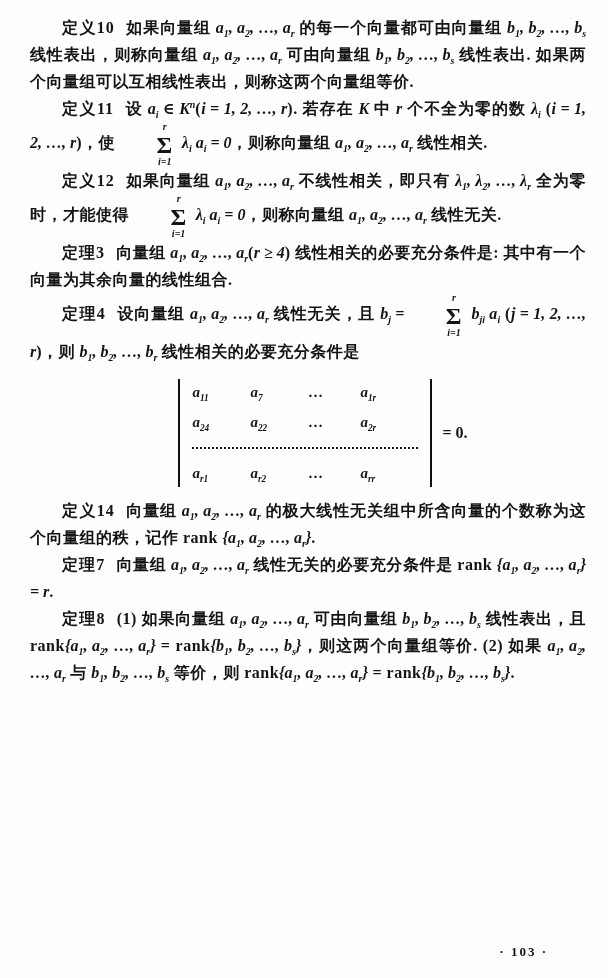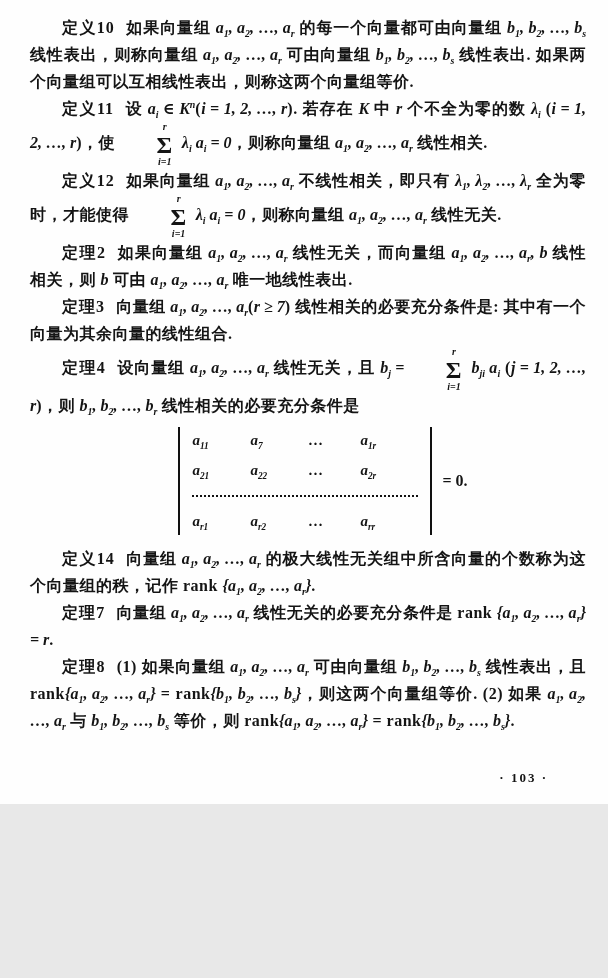--- a/index.html
+++ b/index.html
@@ -1,18 +1,18 @@
 <!DOCTYPE html>
 <html><head>
 <meta charset="utf-8">
 <style>
   html,body{margin:0;padding:0;background:#e8e8e8;}
   .page{
     position:relative;
-    width:608px;height:804px;
+    width:608px;height:978px;
     margin:0 auto;
     background:#fefefe;
     color:#141414;
     overflow:hidden;
     box-sizing:border-box;
     padding:14px 22px 40px 30px;
     font-family:"Liberation Serif","DejaVu Serif",serif;
     font-size:16px;
   }
   .content{width:100%;}
@@ -62,21 +62,21 @@
   .sum .sigma{
     display:block;
     font-size:24px;
     font-style:normal;
     line-height:1;
   }
   .det-wrap{
     display:flex;
     justify-content:center;
     align-items:center;
-    margin:8px 0 10px 30px;
+    margin:14px 0 10px 30px;
   }
   .det{
     display:grid;
     grid-template-columns:58px 58px 52px 58px;
     row-gap:13px;
     border-left:2px solid #111;
     border-right:2px solid #111;
     padding:5px 12px;
   }
   .det-cell{
@@ -106,30 +106,29 @@
   }
 </style>
 </head>
 <body>
 
 <div class="page">
   <div class="content">
       <p class="para"><b class="plabel">定义10</b>如果向量组 <span class="math">a<sub>1</sub>, a<sub>2</sub>, …, a<sub>r</sub></span> 的每一个向量都可由向量组 <span class="math">b<sub>1</sub>, b<sub>2</sub>, …, b<sub>s</sub></span> 线性表出，则称向量组 <span class="math">a<sub>1</sub>, a<sub>2</sub>, …, a<sub>r</sub></span> 可由向量组 <span class="math">b<sub>1</sub>, b<sub>2</sub>, …, b<sub>s</sub></span> 线性表出. 如果两个向量组可以互相线性表出，则称这两个向量组等价.</p>
       <p class="para"><b class="plabel">定义11</b>设 <span class="math">a<sub>i</sub> ∈ K<sup>n</sup></span>(<span class="math">i = 1, 2, …, r</span>). 若存在 <span class="math">K</span> 中 <span class="math">r</span> 个不全为零的数 <span class="math">λ<sub>i</sub></span> (<span class="math">i = 1, 2, …, r</span>)，使 <span class="sum"><span class="lim">r</span><span class="sigma">Σ</span><span class="lim">i=1</span></span><span class="math"> λ<sub>i</sub> a<sub>i</sub> = 0</span>，则称向量组 <span class="math">a<sub>1</sub>, a<sub>2</sub>, …, a<sub>r</sub></span> 线性相关.</p>
       <p class="para"><b class="plabel">定义12</b>如果向量组 <span class="math">a<sub>1</sub>, a<sub>2</sub>, …, a<sub>r</sub></span> 不线性相关，即只有 <span class="math">λ<sub>1</sub>, λ<sub>2</sub>, …, λ<sub>r</sub></span> 全为零时，才能使得 <span class="sum"><span class="lim">r</span><span class="sigma">Σ</span><span class="lim">i=1</span></span><span class="math"> λ<sub>i</sub> a<sub>i</sub> = 0</span>，则称向量组 <span class="math">a<sub>1</sub>, a<sub>2</sub>, …, a<sub>r</sub></span> 线性无关.</p>
-      <p class="para"><b class="plabel">定理2</b>如果向量组 <span class="math">a<sub>1</sub>, a<sub>2</sub>, …, a<sub>r</sub></span> 线性无关，而向量组 <span class="math">a<sub>1</sub>, a<sub>2</sub>, …, a<sub>r</sub>, b</span> 线性相关，则 <span class="math">b</span> 可由 <span class="math">a<sub>1</sub>, a<sub>2</sub>, …, a<sub>r</sub></span> 唯一地线性表出.</p>
-      <p class="para"><b class="plabel">定理3</b>向量组 <span class="math">a<sub>1</sub>, a<sub>2</sub>, …, a<sub>r</sub></span>(<span class="math">r ≥ 7</span>) 线性相关的必要充分条件是: 其中有一个向量为其余向量的线性组合.</p>
+      <p class="para"><b class="plabel">定理3</b>向量组 <span class="math">a<sub>1</sub>, a<sub>2</sub>, …, a<sub>r</sub></span>(<span class="math">r ≥ 4</span>) 线性相关的必要充分条件是: 其中有一个向量为其余向量的线性组合.</p>
       <p class="para"><b class="plabel">定理4</b>设向量组 <span class="math">a<sub>1</sub>, a<sub>2</sub>, …, a<sub>r</sub></span> 线性无关，且 <span class="math">b<sub>j</sub> = </span><span class="sum"><span class="lim">r</span><span class="sigma">Σ</span><span class="lim">i=1</span></span><span class="math"> b<sub>ji</sub> a<sub>i</sub></span> (<span class="math">j = 1, 2, …, r</span>)，则 <span class="math">b<sub>1</sub>, b<sub>2</sub>, …, b<sub>r</sub></span> 线性相关的必要充分条件是</p>
       <div class="det-wrap">
         <div class="det">
           <div class="det-cell">a<sub>11</sub></div>
           <div class="det-cell">a<sub>7</sub></div>
           <div class="det-cell">…</div>
           <div class="det-cell">a<sub>1r</sub></div>
-          <div class="det-cell">a<sub>21</sub></div>
+          <div class="det-cell">a<sub>24</sub></div>
           <div class="det-cell">a<sub>22</sub></div>
           <div class="det-cell">…</div>
           <div class="det-cell">a<sub>2r</sub></div>
           <div class="det-dots"></div>
           <div class="det-cell">a<sub>r1</sub></div>
           <div class="det-cell">a<sub>r2</sub></div>
           <div class="det-cell">…</div>
           <div class="det-cell">a<sub>rr</sub></div>
         </div>
         <span class="det-eq">= 0.</span>

